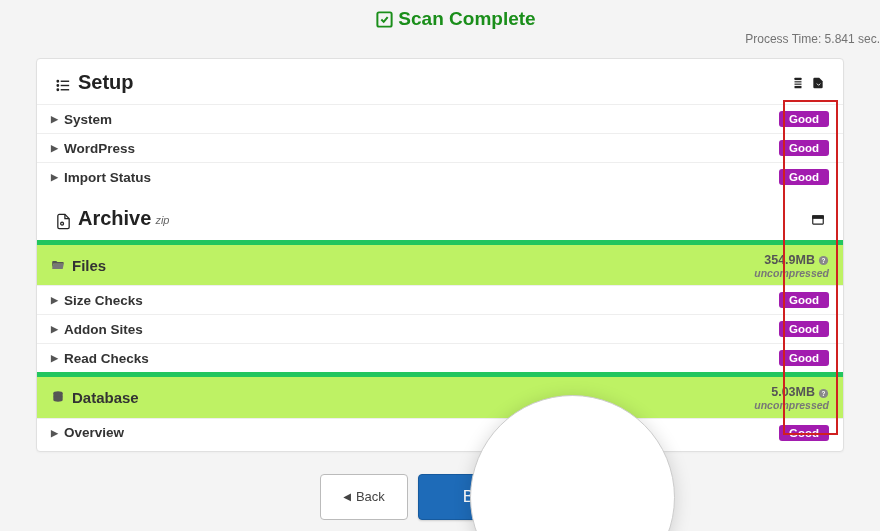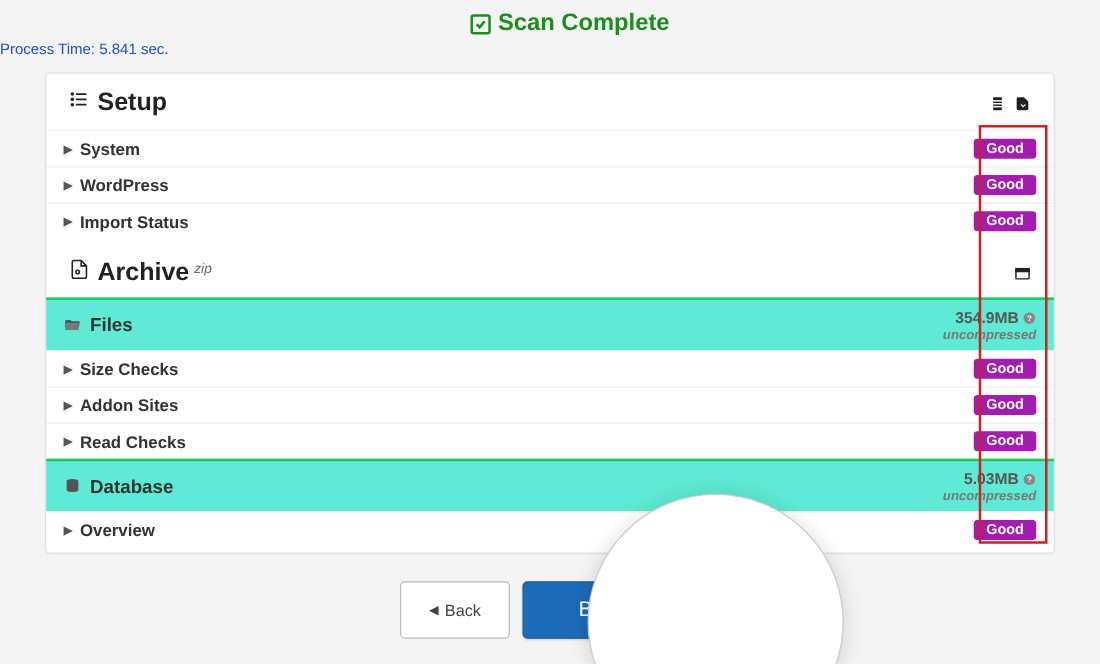--- a/index.html
+++ b/index.html
@@ -17,22 +17,22 @@
       font-size: 19px;
       font-weight: 700;
       display: flex;
       align-items: center;
       justify-content: center;
       gap: 4px;
       padding-left: 31px;
     }
     .header-title svg { width: 19px; height: 19px; }
     .process-time {
-      text-align: left;
-      color: #1d4ed8;
+      text-align: right;
+      color: #737373;
       font-size: 12px;
       margin-top: 2px;
     }
     .panel {
       background: #fff;
       border: 1px solid #e0e0e0;
       border-radius: 4px;
       margin: 12px 36px 0 36px;
       box-shadow: 0 1px 2px rgba(0,0,0,0.03);
       padding-bottom: 4px;
@@ -46,21 +46,21 @@
     .section-header .left {
       display: flex;
       align-items: baseline;
       gap: 8px;
       color: #222;
     }
     .section-title {
       font-size: 20px;
       font-weight: 700;
       display: flex;
-      align-items: flex-start;
+      align-items: flex-end;
       gap: 6px;
     }
     .section-title svg { width: 17px; height: 17px; }
     .section-sup { font-size: 11px; font-style: italic; color: #666; position: relative; top: -6px; left: -4px; }
     .hdr-icons { display: flex; gap: 6px; color: #222; }
     .hdr-icons svg { width: 14px; height: 14px; }
     .row {
       display: flex;
       justify-content: space-between;
       align-items: center;
@@ -77,22 +77,22 @@
       font-size: 11.5px;
       font-weight: 600;
       padding: 2px 10px;
       border-radius: 3px;
     }
     .subhead {
       display: flex;
       justify-content: space-between;
       align-items: center;
       padding: 6px 14px;
-      border-top: 2px solid #22c55e;
-      background: #5eead4;
+      border-top: 5px solid #22c55e;
+      background: #bef264;
       font-size: 15px;
       font-weight: 700;
       color: #333;
     }
     .subhead .rl { display: flex; align-items: center; gap: 7px; }
     .subhead svg { width: 14px; height: 14px; }
     .meta { text-align: right; line-height: 1.1; }
     .meta .sz { font-size: 12.5px; font-weight: 700; color: #555; display: inline-flex; align-items: center; gap: 3px; }
     .meta .sz svg { width: 11px; height: 11px; }
     .meta .uc { font-size: 10.5px; font-style: italic; color: #777; }

